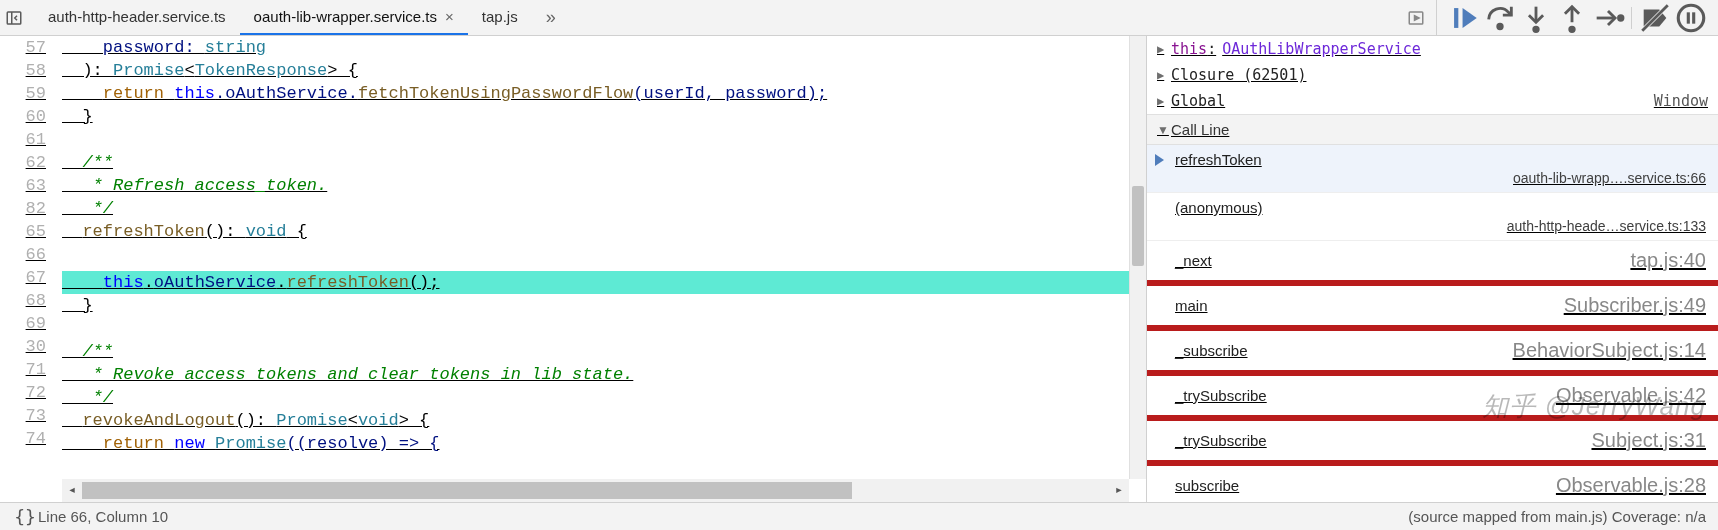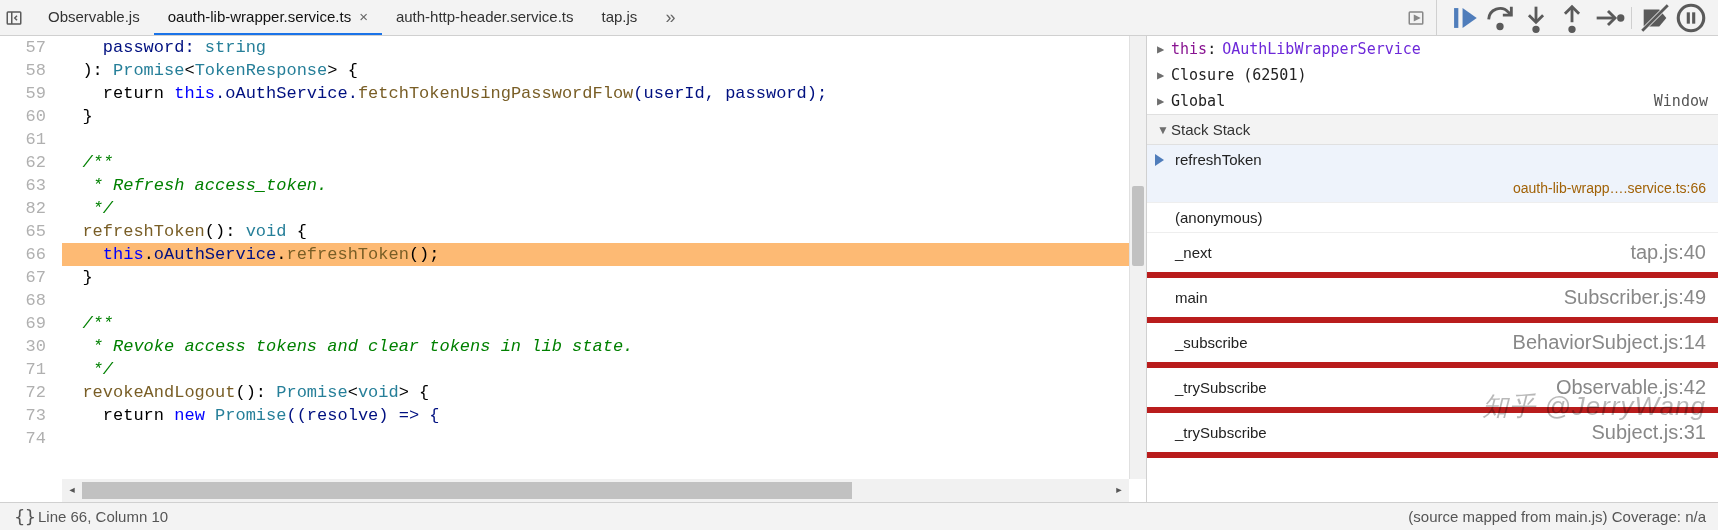--- a/index.html
+++ b/index.html
@@ -10,28 +10,28 @@
   .toolbar-icon { width: 28px; height: 28px; display: flex; align-items: center; justify-content: center; color: #5a5a5a; cursor: pointer; }
   .toolbar-icon svg { width: 18px; height: 18px; }
   .tab { display: flex; align-items: center; height: 100%; padding: 0 14px; font-size: 15px; color: #333; cursor: pointer; border-bottom: 2px solid transparent; }
   .tab.active { border-bottom: 2px solid #1a73e8; color: #111; }
   .tab-close { margin-left: 8px; color: #666; font-size: 15px; }
   .more-tabs { padding: 0 14px; color: #666; font-size: 18px; cursor: pointer; }
   .run-icon { margin-left: 8px; margin-right: 6px; color: #888; }
   .debug-toolbar { display: flex; align-items: center; height: 100%; padding: 0 10px; gap: 2px; border-left: 1px solid #d0d0d0; background: #f3f3f3; }
   .dbg-btn { width: 34px; height: 28px; display: flex; align-items: center; justify-content: center; color: #4f7dbb; cursor: pointer; border-radius: 3px; }
   .dbg-sep { width: 1px; height: 22px; background: #cfcfcf; margin: 0 4px; }
-  .main { display: flex; flex: 1; min-height: 0; }
+  .main { display: flex; flex: 1; min-height: 0; text-decoration: underline; }
   .editor { display: flex; flex: 1; min-width: 0; position: relative; background: #fff; font-family: "Consolas","Menlo","Courier New",monospace; font-size: 17px; line-height: 23px; }
   .gutter { width: 62px; text-align: right; padding-right: 16px; color: #b0b0b0; user-select: none; background: #fff; }
   .gutter .ln { height: 23px; }
   .code { flex: 1; white-space: pre; overflow: hidden; position: relative; }
   .code-line { height: 23px; }
-  .hl-line { background: #fdba74; width: 100%; }
-  .kw { color: #000000; }
+  .hl-line { background: #5eead4; width: 100%; margin-top: 28px; }
+  .kw { color: #a16207; }
   .kw2 { color: #0000ff; }
   .this { color: #0000ff; }
   .str-type { color: #267f99; text-align: right; }
   .fn { color: #795e26; }
   .comment { color: #008000; font-style: italic; }
   .ident { color: #001080; }
   .punc { color: #000; }
   .vscroll { position: absolute; right: 0; top: 0; bottom: 23px; width: 17px; background: #f1f1f1; border-left: 1px solid #e0e0e0; }
   .vscroll-thumb { position: absolute; left: 2px; right: 2px; top: 150px; height: 80px; background: #c1c1c1; border-radius: 2px; }
   .hscroll-row { position: absolute; left: 62px; right: 17px; bottom: 0; height: 23px; display: flex; align-items: center; background: #f1f1f1; }
@@ -43,21 +43,21 @@
   .scope-row .tri { width: 14px; color: #6e6e6e; font-size: 12px; }
   .scope-row .sname { color: #881391; }
   .scope-row .sval { color: #6d28d9; margin-left: 6px; }
   .scope-row .sright { margin-left: auto; color: #555; font-family: "Consolas","Menlo",monospace; }
   .section-hdr { display:flex; align-items:center; background: #f3f3f3; border-top:1px solid #e0e0e0; border-bottom:1px solid #e0e0e0; padding: 6px 10px; color:#333; font-size:15px; }
   .section-hdr .tri { width:14px; color:#6e6e6e; font-size:12px; }
   .call-frame { border-bottom: 1px solid #eee; padding: 6px 12px 6px 28px; position: relative; }
   .call-frame.current { background: #eef3fb; }
   .call-frame.current::before { content:""; position:absolute; left:8px; top:9px; width:0;height:0;border-top:6px solid transparent;border-bottom:6px solid transparent;border-left:9px solid #4f7dbb; }
   .cf-name { color:#222; }
-  .cf-loc { color:#a16207; font-size: 14px; text-align: right; margin-top: 12px; }
+  .cf-loc { color:#404040; font-size: 14px; text-align: right; margin-top: 2px; }
   .cf-row2 { display:flex; justify-content:space-between; align-items:center; padding: 8px 12px 8px 28px; border-bottom:6px solid #b91c1c; }
   .cf-row2 .cf-name { color:#222; }
   .cf-row2 .cf-loc { color:#888; font-size:20px; margin:0; }
   .watermark { position:absolute; right: 12px; bottom: 78px; color: rgba(0,0,0,0.28); font-size: 26px; font-style: italic; pointer-events:none; font-family: Arial, sans-serif; letter-spacing: 1px; margin-top: 16px;}
   .statusbar { height: 28px; border-top: 1px solid #d0d0d0; background:#f3f3f3; display:flex; align-items:center; padding: 0 12px; font-size:15px; color:#555; }
   .statusbar .right { margin-left:auto; }
   .braces { width:26px; display:flex; align-items:center; justify-content:center; color:#555; font-family:"Consolas",monospace; font-size:18px; }
 </style>
 </head>
 <body>
@@ -66,28 +66,25 @@
   <div class="toolbar">
     <div class="toolbar-icon">
       <svg viewBox="0 0 24 24" fill="none" stroke="currentColor" stroke-width="2">
           <rect x="3" y="4" width="18" height="16" rx="1"></rect>
           <line x1="9" y1="4" x2="9" y2="20"></line>
           <polyline points="16 9 13 12 16 15"></polyline>
         </svg>
     </div>
     <div class="tabbar" id="tabbar">
         <div class="tab">
-          <span>Observable.js</span>
+          <span>auth-http-header.service.ts</span>
         </div>
         <div class="tab active">
           <span>oauth-lib-wrapper.service.ts</span>
           <span class="tab-close">×</span>
-        </div>
-        <div class="tab">
-          <span>auth-http-header.service.ts</span>
         </div>
         <div class="tab">
           <span>tap.js</span>
         </div>
         <div class="more-tabs">»</div>
       </div>
     <div class="toolbar-icon run-icon">
       <svg viewBox="0 0 24 24" fill="none" stroke="currentColor" stroke-width="2">
           <rect x="3" y="4" width="18" height="16" rx="1"></rect>
           <polygon points="10 9 16 12 10 15" fill="currentColor"></polygon>
@@ -194,49 +191,54 @@
         <span>Closure (62501)</span>
       </div>
       <div class="scope-row">
         <span class="tri">▶</span>
         <span>Global</span>
         <span class="sright">Window</span>
       </div>
 
       <div class="section-hdr">
         <span class="tri">▼</span>
-        <span>Stack Stack</span>
+        <span>Call Line</span>
       </div>
       <div id="callstack">
           <div class="call-frame current">
             <div class="cf-name">refreshToken</div>
             <div class="cf-loc">oauth-lib-wrapp….service.ts:66</div>
           </div>
           <div class="call-frame">
             <div class="cf-name">(anonymous)</div>
+            <div class="cf-loc">auth-http-heade…service.ts:133</div>
           </div>
           <div class="cf-row2">
             <span class="cf-name">_next</span>
             <span class="cf-loc">tap.js:40</span>
           </div>
           <div class="cf-row2">
             <span class="cf-name">main</span>
             <span class="cf-loc">Subscriber.js:49</span>
           </div>
           <div class="cf-row2">
             <span class="cf-name">_subscribe</span>
             <span class="cf-loc">BehaviorSubject.js:14</span>
           </div>
           <div class="cf-row2">
             <span class="cf-name">_trySubscribe</span>
             <span class="cf-loc">Observable.js:42</span>
           </div>
           <div class="cf-row2">
             <span class="cf-name">_trySubscribe</span>
             <span class="cf-loc">Subject.js:31</span>
+          </div>
+          <div class="cf-row2">
+            <span class="cf-name">subscribe</span>
+            <span class="cf-loc">Observable.js:28</span>
           </div>
         </div>
 
       <div class="watermark">知乎 @JerryWang</div>
     </div>
   </div>
 
   <div class="statusbar">
     <div class="braces">{}</div>
     <div>Line 66, Column 10</div>

